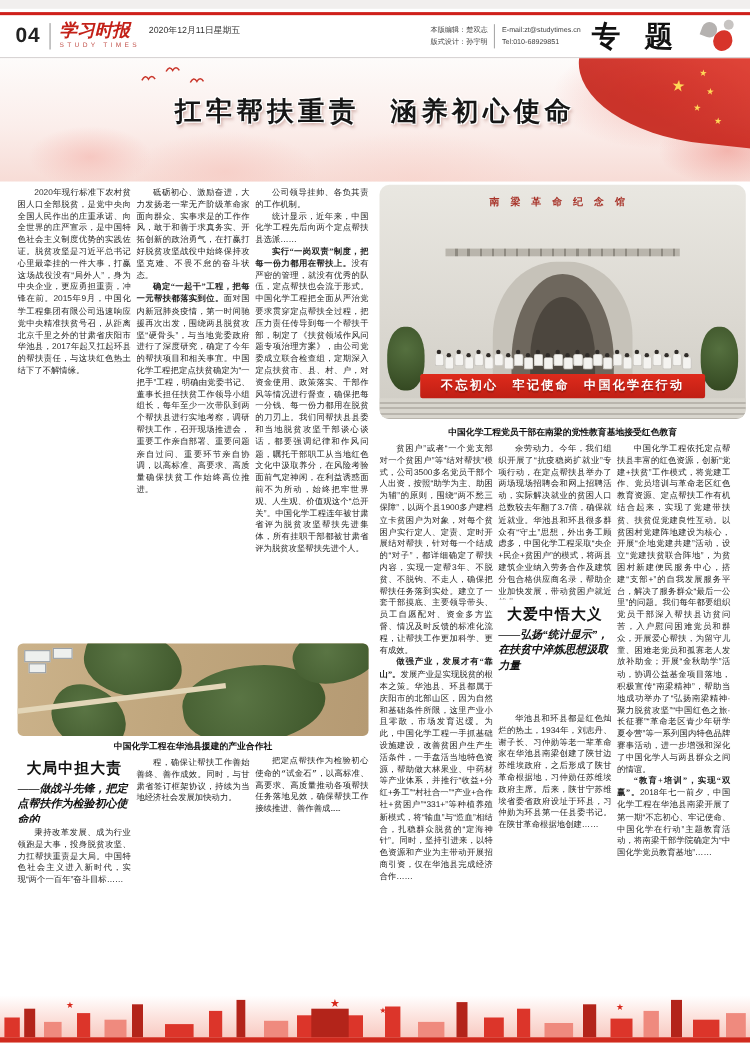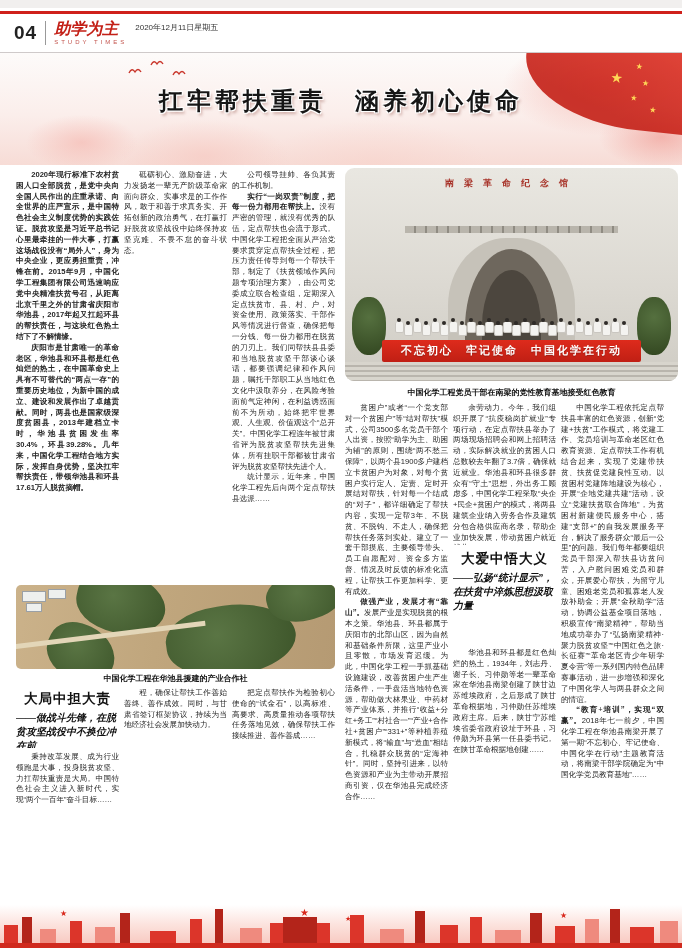--- a/index.html
+++ b/index.html
@@ -100,24 +100,40 @@
 </head>
 <body>
 
 <div class="abs top-strip" data-name="page-top-strip"></div>
 <div class="abs top-redline" data-name="top-red-rule"></div>
 
 <div class="abs header" data-name="page-header">
   <div class="pagenum" data-name="page-number">04</div>
   <div class="vbar" data-name="header-divider"></div>
   <div class="masthead" data-name="masthead">
-    <div class="cn" data-name="masthead-chinese">助学为主</div>
+    <div class="cn" data-name="masthead-chinese">学习时报</div>
     <div class="en" data-name="masthead-english">STUDY TIMES</div>
   </div>
   <div class="hdate" data-name="issue-date">2020年12月11日星期五</div>
+  <div class="hright" data-name="header-right">
+    <div class="credits" data-name="credits">
+      <div data-name="editor-credit">本版编辑：楚双志</div>
+      <div data-name="designer-credit">版式设计：孙宇明</div>
+    </div>
+    <div class="contact" data-name="contact-info">
+      <div data-name="email-line">E-mail:zt@studytimes.cn</div>
+      <div data-name="tel-line">Tel:010-68929851</div>
+    </div>
+    <div class="section-title" data-name="section-title">专题</div>
+    <div class="hlogo" data-name="section-logo-icon">
+      <div class="g1"></div>
+        <div class="r1"></div>
+        <div class="g2"></div>
+    </div>
+  </div>
 </div>
 <div class="abs header-underline" data-name="header-rule"></div>
 
 <div class="abs banner" data-name="headline-banner">
   <div class="flag" data-name="red-flag-icon">
     <span class="star" style="left:86px;top:34px;font-size:14px;">★</span>
     <span class="star" style="left:110px;top:24px;font-size:8px;">★</span>
     <span class="star" style="left:118px;top:40px;font-size:8px;">★</span>
     <span class="star" style="left:108px;top:56px;font-size:8px;">★</span>
     <span class="star" style="left:128px;top:66px;font-size:8px;">★</span>
@@ -133,31 +149,31 @@
       </svg>
   </div>
   <div class="bird" style="left:172px;top:16px;" data-name="bird-icon">
     <svg width="14" height="7" viewBox="0 0 14 7">
         <path d="M1 6 Q4 0 7 5 Q10 0 13 5" fill="none" stroke="#c9352a" stroke-width="1.4"></path>
       </svg>
   </div>
   <div class="banner-title" data-name="main-headline">扛牢帮扶重责　涵养初心使命</div>
 </div>
 
-<div class="abs col" data-name="article-column" style="left:16px;top:170px;width:103px;height:412px;font-weight:bold;">
+<div class="abs col" data-name="article-column" style="left:16px;top:170px;width:103px;height:412px;">
     <p>2020年现行标准下农村贫困人口全部脱贫，是党中央向全国人民作出的庄重承诺、向全世界的庄严宣示，是中国特色社会主义制度优势的实践佐证。脱贫攻坚是习近平总书记心里最牵挂的一件大事，打赢这场战役没有“局外人”，身为中央企业，更应勇担重责，冲锋在前。2015年9月，中国化学工程集团有限公司迅速响应党中央精准扶贫号召，从距离北京千里之外的甘肃省庆阳市华池县，2017年起又扛起环县的帮扶责任，与这块红色热土结下了不解情缘。</p>
-    <p>庆阳市是甘肃唯一的革命老区，华池县和环县都是红色灿烂的热土，在中国革命史上具有不可替代的“两点一存”的重要历史地位，为新中国的成立、建设和发展作出了卓越贡献。同时，两县也是国家级深度贫困县，2013年建档立卡时，华池县贫困发生率30.4%，环县39.28%。几年来，中国化学工程结合地方实际，发挥自身优势，坚决扛牢帮扶责任，带领华池县和环县17.61万人脱贫摘帽。</p>
   </div>
 <div class="abs col" data-name="article-column" style="left:124px;top:170px;width:103px;height:412px;">
     <p>砥砺初心、激励奋进，大力发扬老一辈无产阶级革命家面向群众、实事求是的工作作风，敢于和善于求真务实、开拓创新的政治勇气，在打赢打好脱贫攻坚战役中始终保持攻坚克难、不畏不怠的奋斗状态。</p>
+    <p><b>确定“一起干”工程，把每一元帮扶都落实到位。</b>面对国内新冠肺炎疫情，第一时间驰援再次出发，围绕两县脱贫攻坚“硬骨头”，与当地党委政府进行了深度研究，确定了今年的帮扶项目和相关事宜。中国化学工程把定点扶贫确定为“一把手”工程，明确由党委书记、董事长担任扶贫工作领导小组组长，每年至少一次带队到两个帮扶县进行实地考察，调研帮扶工作，召开现场推进会，重要工作亲自部署、重要问题亲自过问、重要环节亲自协调，以高标准、高要求、高质量确保扶贫工作始终高位推进。</p>
   </div>
 <div class="abs col" data-name="article-column" style="left:232px;top:170px;width:103px;height:412px;">
     <p>公司领导挂帅、各负其责的工作机制。</p>
+    <p>统计显示，近年来，中国化学工程先后向两个定点帮扶县选派……</p>
     <p><b>实行“一岗双责”制度，把每一份力都用在帮扶上。</b>没有严密的管理，就没有优秀的队伍，定点帮扶也会流于形式。中国化学工程把全面从严治党要求贯穿定点帮扶全过程，把压力责任传导到每一个帮扶干部，制定了《扶贫领域作风问题专项治理方案》，由公司党委成立联合检查组，定期深入定点扶贫市、县、村、户，对资金使用、政策落实、干部作风等情况进行督查，确保把每一分钱、每一份力都用在脱贫的刀刃上。我们同帮扶县县委和当地脱贫攻坚干部谈心谈话，都要强调纪律和作风问题，嘱托干部职工从当地红色文化中汲取养分，在风险考验面前气定神闲，在利益诱惑面前不为所动，始终把牢世界观、人生观、价值观这个“总开关”。中国化学工程连年被甘肃省评为脱贫攻坚帮扶先进集体，所有挂职干部都被甘肃省评为脱贫攻坚帮扶先进个人。</p>
-    <p>统计显示，近年来，中国化学工程先后向两个定点帮扶县选派……</p>
   </div>
 
 <div class="abs photo-main" data-name="group-photo">
   <div class="pm-sign" data-name="memorial-hall-sign">南梁革命纪念馆</div>
   <div class="pm-frieze" data-name="building-frieze"></div>
   <div class="pm-frame" data-name="arch-frame"></div>
   <div class="pm-arch" data-name="arch-doorway"></div>
   <div class="pm-arch2" data-name="arch-inner"></div>
   <div class="pm-tree" style="left:2%;" data-name="tree-left"></div>
   <div class="pm-tree" style="right:2%;" data-name="tree-right"></div>
@@ -300,29 +316,29 @@
   <div class="pa-green" style="left:250px;top:-15px;width:80px;height:50px;transform:rotate(-15deg);"></div>
   <div class="pa-road" data-name="road"></div>
   <div class="pa-bld" style="left:6px;top:6px;width:22px;height:9px;"></div>
   <div class="pa-bld" style="left:32px;top:4px;width:16px;height:8px;"></div>
   <div class="pa-bld" style="left:10px;top:18px;width:14px;height:7px;"></div>
 </div>
 <div class="abs caption" data-name="aerial-photo-caption" style="left:16px;top:673px;width:319px;">中国化学工程在华池县援建的产业合作社</div>
 
 <div class="abs subhead" data-name="subhead-duty" style="left:16px;top:690px;width:103px;height:58px;">
   <div class="t1" data-name="subhead-duty-title">大局中担大责</div>
-  <div class="t2" data-name="subhead-duty-sub">——做战斗先锋，在脱贫攻坚战役中不换位冲在前</div>
+  <div class="t2" data-name="subhead-duty-sub">——做战斗先锋，把定点帮扶作为检验初心使命的</div>
 </div>
 <div class="abs col" data-name="article-column" style="left:16px;top:752px;width:103px;height:153px;">
     <p>秉持改革发展、成为行业领跑是大事，投身脱贫攻坚、力扛帮扶重责是大局。中国特色社会主义进入新时代，实现“两个一百年”奋斗目标……</p>
   </div>
 <div class="abs col" data-name="article-column" style="left:124px;top:688px;width:103px;height:217px;">
     <p>程，确保让帮扶工作善始善终、善作成效。同时，与甘肃省签订框架协议，持续为当地经济社会发展加快动力。</p>
   </div>
-<div class="abs col" data-name="article-column" style="left:232px;top:688px;width:103px;height:217px;">
+<div class="abs col" data-name="article-column" style="left:232px;top:688px;width:103px;height:217px;font-family:Liberation Mono, monospace;">
     <p>把定点帮扶作为检验初心使命的“试金石”，以高标准、高要求、高质量推动各项帮扶任务落地见效，确保帮扶工作接续推进、善作善成……</p>
   </div>
 
 <div class="abs footer" data-name="footer-skyline">
   <span class="fstar" style="left:60px;top:4px;font-size:8px;">★</span>
   <span class="fstar" style="left:300px;top:2px;font-size:10px;">★</span>
   <span class="fstar" style="left:345px;top:10px;font-size:7px;">★</span>
   <span class="fstar" style="left:560px;top:6px;font-size:8px;">★</span>
   <div id="skyline" data-name="city-silhouette">
       <div class="bldg " style="left: 4px; width: 14px; height: 18px;"></div>

